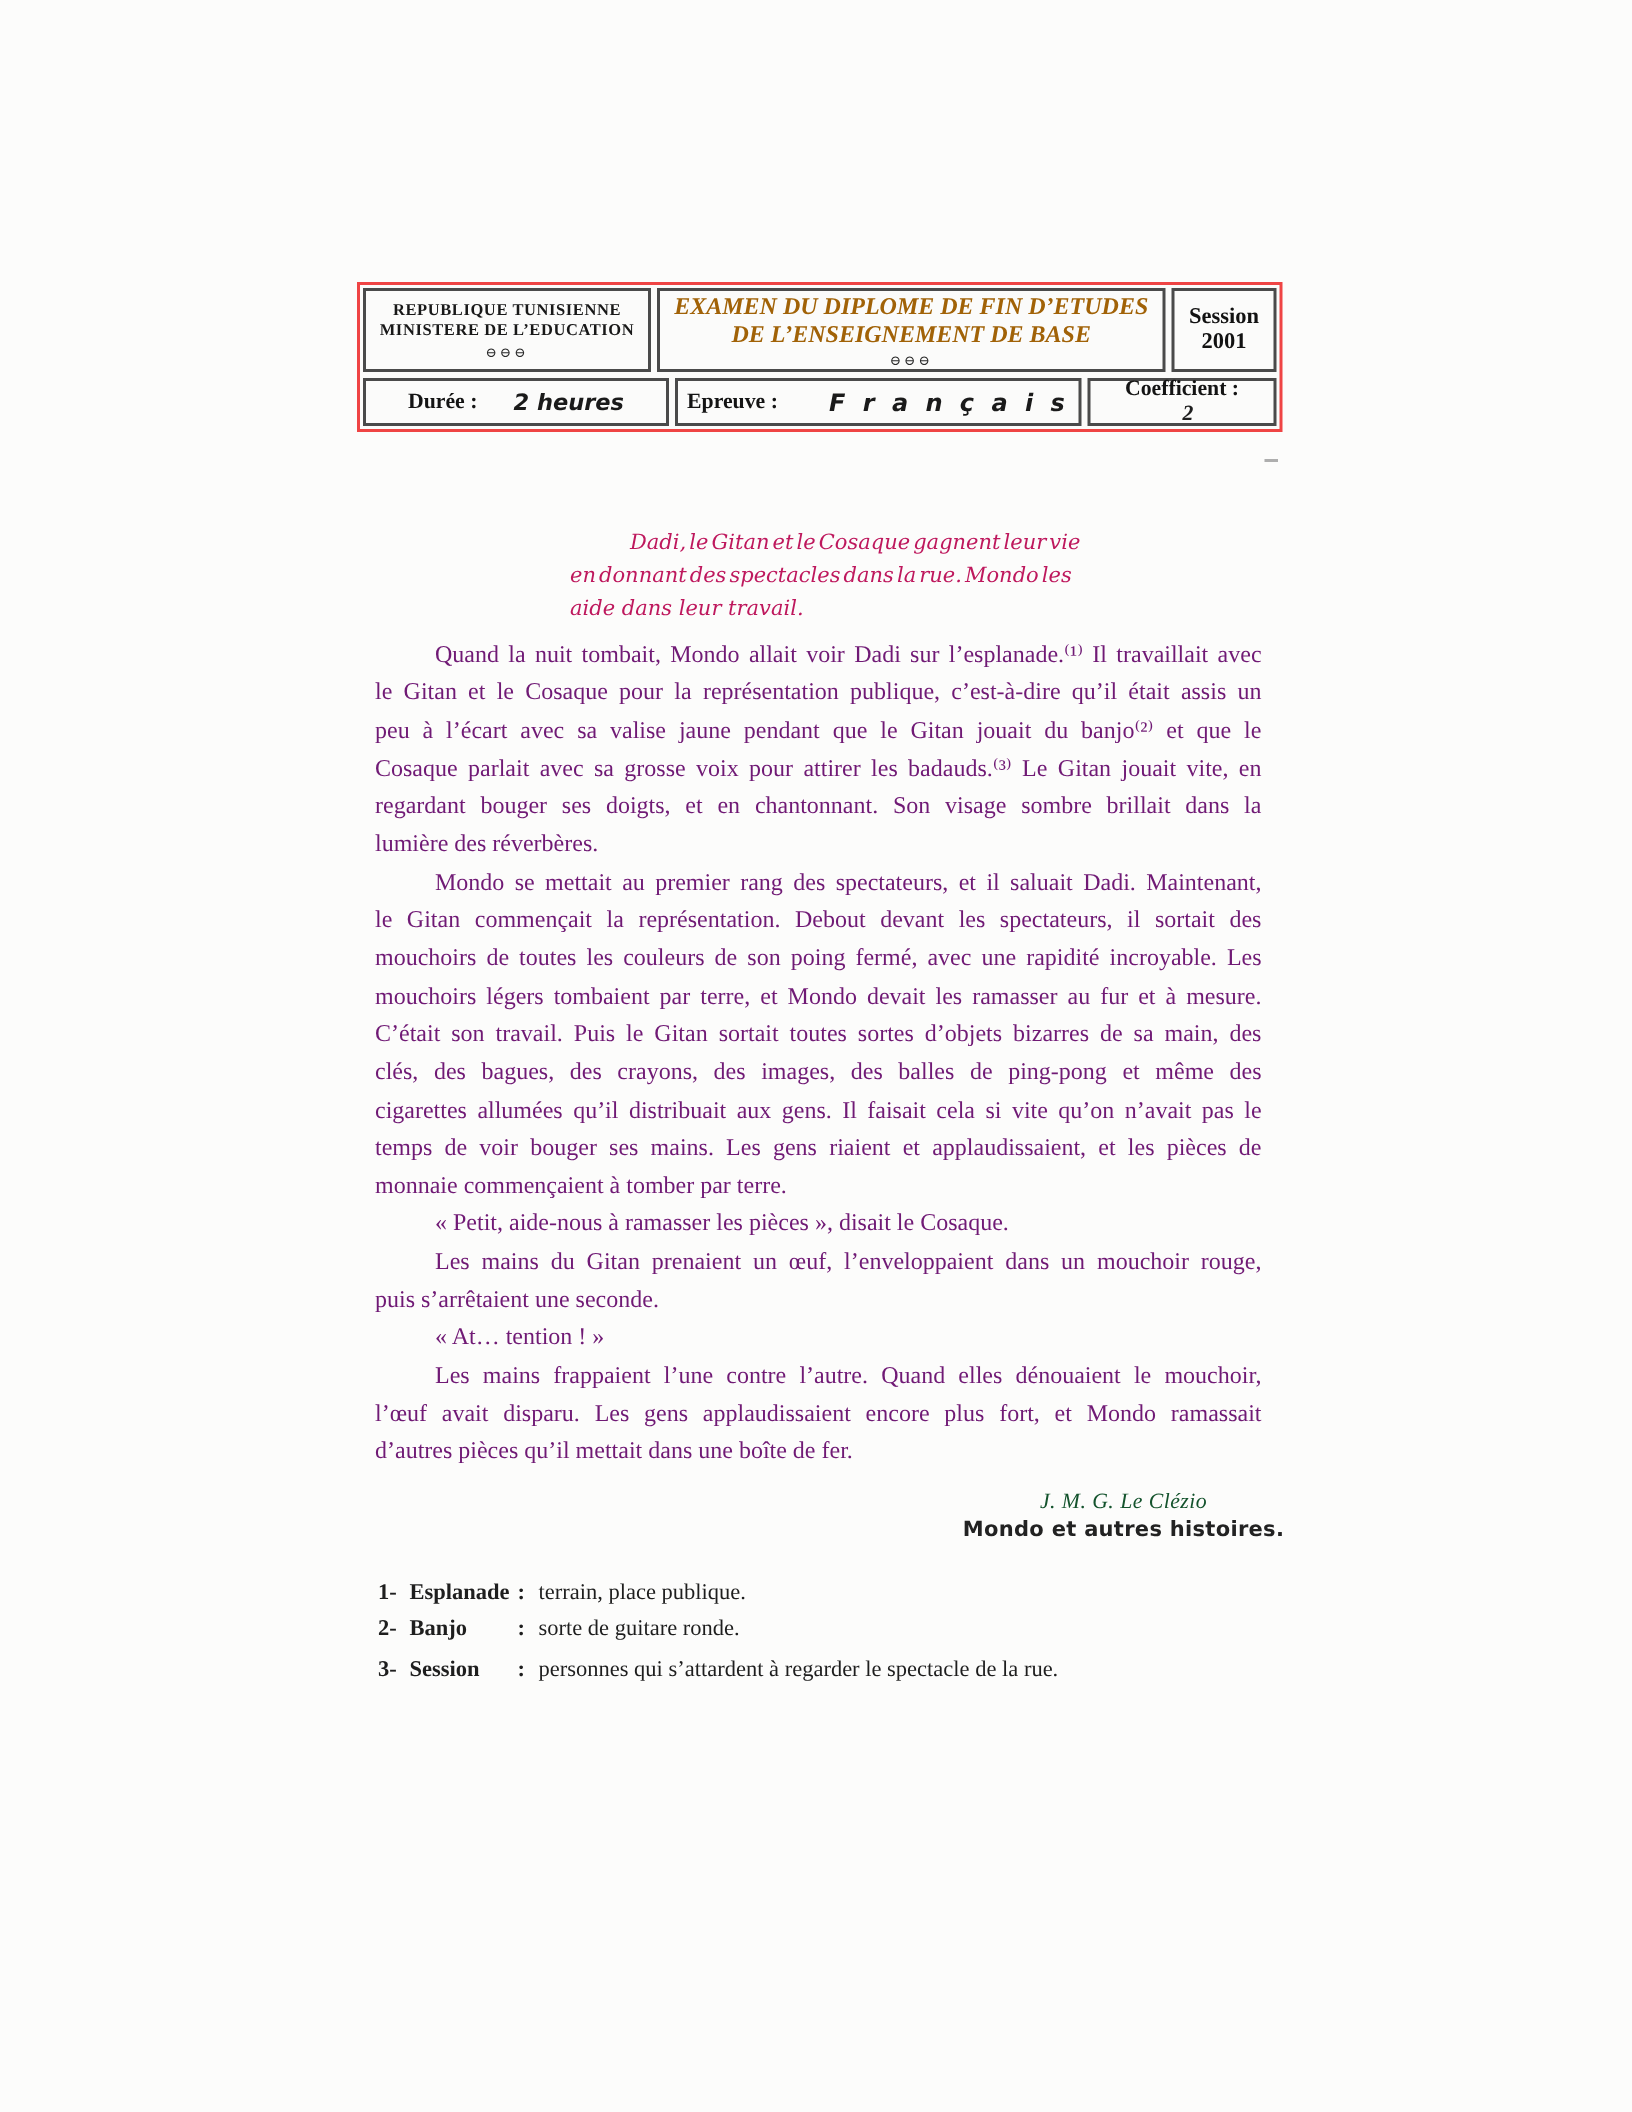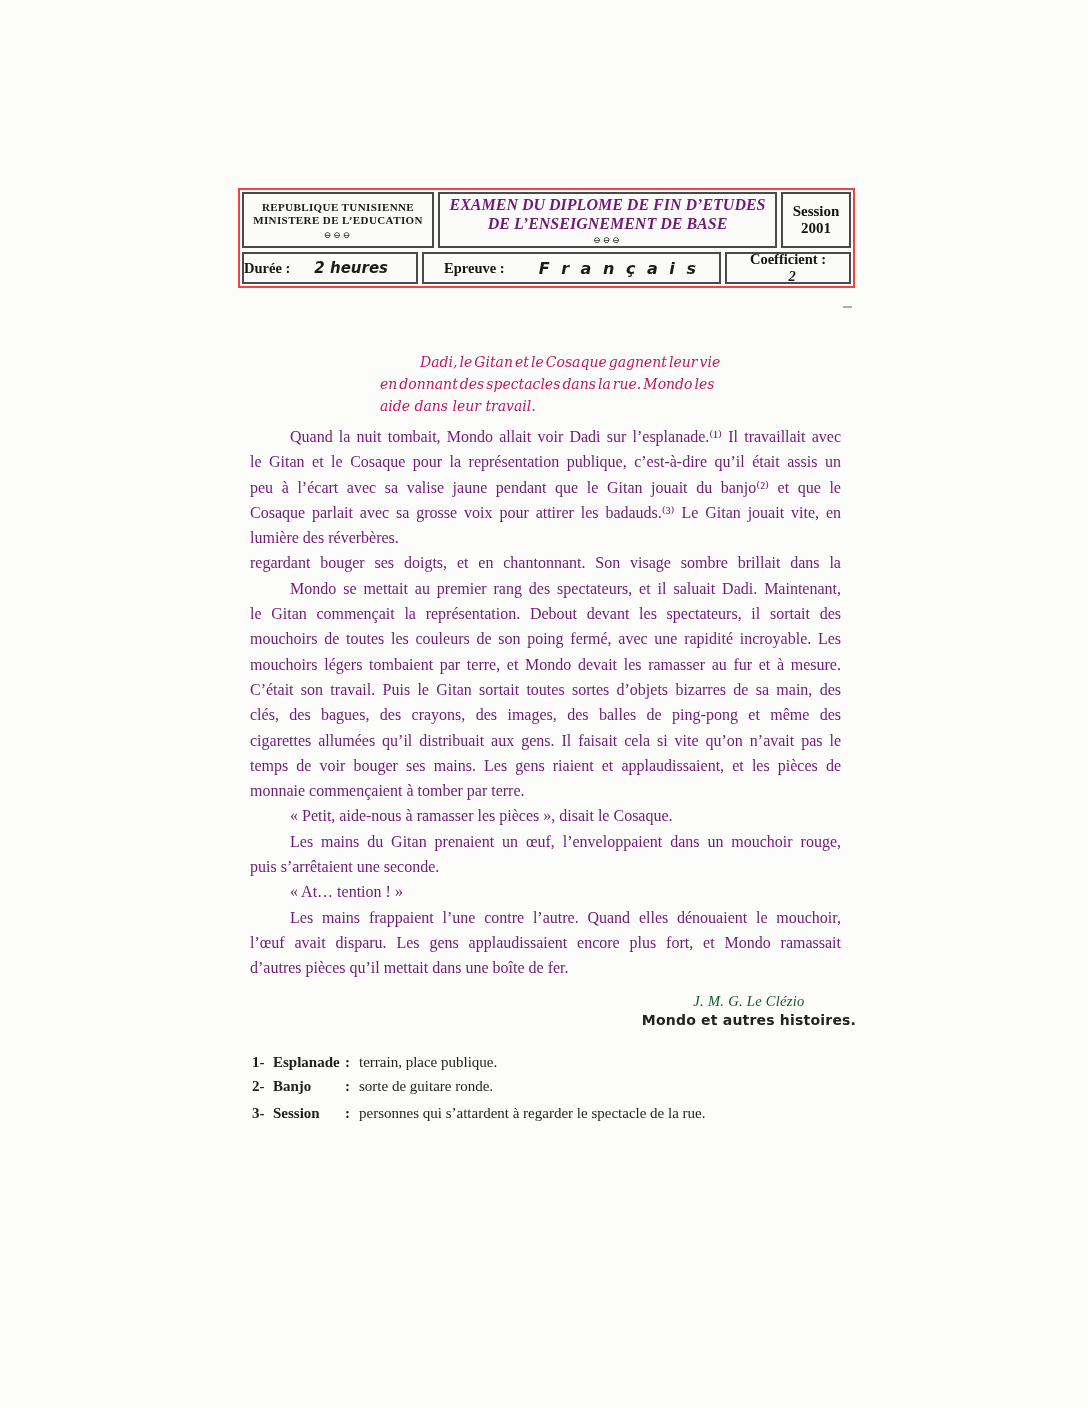--- a/index.html
+++ b/index.html
@@ -19,27 +19,27 @@
   .hrow1 { height:60px; }
   .hrow2 { height:36px; }
   .hcell {
     border:2px solid #4a4a4a; margin:2px;
     display:flex; flex-direction:column; align-items:center; justify-content:center;
     text-align:center;
   }
   .hr1c1 { width:188px; }
   .hr1c2 { flex:1; }
   .hr1c3 { width:66px; }
-  .hr2c1 { width:172px; flex-direction:row; justify-content:flex-start; padding-left:0; align-items:center; }
+  .hr2c1 { width:172px; flex-direction:row; justify-content:flex-start; padding-left:28px; align-items:center; }
   .hr2c2 { flex:1; flex-direction:row; justify-content:center; align-items:center; }
   .hr2c3 { width:122px; flex-direction:column; justify-content:center; align-items:center; }
 
   .org-line { font-size:11px; font-weight:bold; letter-spacing:0.4px; line-height:13.5px; color:#181818; }
   .ornament { font-size:9px; letter-spacing:2px; line-height:9px; margin-top:3px; color:#2a2a2a; }
-  .title-line { font-size:16px; font-weight:bold; font-style:italic; line-height:19px; color:#701a75; }
+  .title-line { font-size:16px; font-weight:bold; font-style:italic; line-height:19px; color:#a16207; }
   .session-line { font-size:15px; font-weight:bold; line-height:17px; color:#121212; }
   .hlabel { font-size:14.5px; font-weight:bold; color:#141414; }
   .hval-script {
     font-family:"DejaVu Sans","Liberation Sans",sans-serif;
     font-weight:bold; font-style:italic; font-size:15px; color:#1a1a1a;
   }
   .hr2c1 .hval-script { margin-left:24px; }
   .hr2c2 .hval-script { margin-left:34px; font-size:16px; letter-spacing:3px; }
   .hr2c3 .hval-ital { font-size:14.5px; font-weight:bold; font-style:italic; margin-left:8px; }
 
@@ -122,22 +122,22 @@
       <div class="iline indent just" style="display: block; white-space: nowrap; word-spacing: -2.4px;">Dadi, le Gitan et le Cosaque gagnent leur vie</div>
       <div class="iline just" style="display: block; white-space: nowrap; word-spacing: -2.4px;">en donnant des spectacles dans la rue. Mondo les</div>
       <div class="iline last">aide dans leur travail.</div>
     </div>
 
   <div class="passage" id="passage-block">
       <div class="bline indent just" style="display: block; white-space: nowrap; word-spacing: 2.21px;">Quand la nuit tombait, Mondo allait voir Dadi sur l’esplanade.⁽¹⁾ Il travaillait avec</div>
       <div class="bline just" style="display: block; white-space: nowrap; word-spacing: 3.49px;">le Gitan et le Cosaque pour la représentation publique, c’est-à-dire qu’il était assis un</div>
       <div class="bline just" style="display: block; white-space: nowrap; word-spacing: 4.6px;">peu à l’écart avec sa valise jaune pendant que le Gitan jouait du banjo⁽²⁾ et que le</div>
       <div class="bline just" style="display: block; white-space: nowrap; word-spacing: 2.91px;">Cosaque parlait avec sa grosse voix pour attirer les badauds.⁽³⁾ Le Gitan jouait vite, en</div>
+      <div class="bline just" style="display: block; white-space: nowrap; word-spacing: 5.85px;">regardant bouger ses doigts, et en chantonnant. Son visage sombre brillait dans la</div>
       <div class="bline last">lumière des réverbères.</div>
-      <div class="bline just" style="display: block; white-space: nowrap; word-spacing: 5.85px;">regardant bouger ses doigts, et en chantonnant. Son visage sombre brillait dans la</div>
       <div class="bline indent just" style="display: block; white-space: nowrap; word-spacing: 2.93px;">Mondo se mettait au premier rang des spectateurs, et il saluait Dadi. Maintenant,</div>
       <div class="bline just" style="display: block; white-space: nowrap; word-spacing: 5.7px;">le Gitan commençait la représentation. Debout devant les spectateurs, il sortait des</div>
       <div class="bline just" style="display: block; white-space: nowrap; word-spacing: 2.71px;">mouchoirs de toutes les couleurs de son poing fermé, avec une rapidité incroyable. Les</div>
       <div class="bline just" style="display: block; white-space: nowrap; word-spacing: 2.67px;">mouchoirs légers tombaient par terre, et Mondo devait les ramasser au fur et à mesure.</div>
       <div class="bline just" style="display: block; white-space: nowrap; word-spacing: 3.3px;">C’était son travail. Puis le Gitan sortait toutes sortes d’objets bizarres de sa main, des</div>
       <div class="bline just" style="display: block; white-space: nowrap; word-spacing: 6.4px;">clés, des bagues, des crayons, des images, des balles de ping-pong et même des</div>
       <div class="bline just" style="display: block; white-space: nowrap; word-spacing: 2.96px;">cigarettes allumées qu’il distribuait aux gens. Il faisait cela si vite qu’on n’avait pas le</div>
       <div class="bline just" style="display: block; white-space: nowrap; word-spacing: 4.13px;">temps de voir bouger ses mains. Les gens riaient et applaudissaient, et les pièces de</div>
       <div class="bline last">monnaie commençaient à tomber par terre.</div>
       <div class="bline indent last">« Petit, aide-nous à ramasser les pièces », disait le Cosaque.</div>

